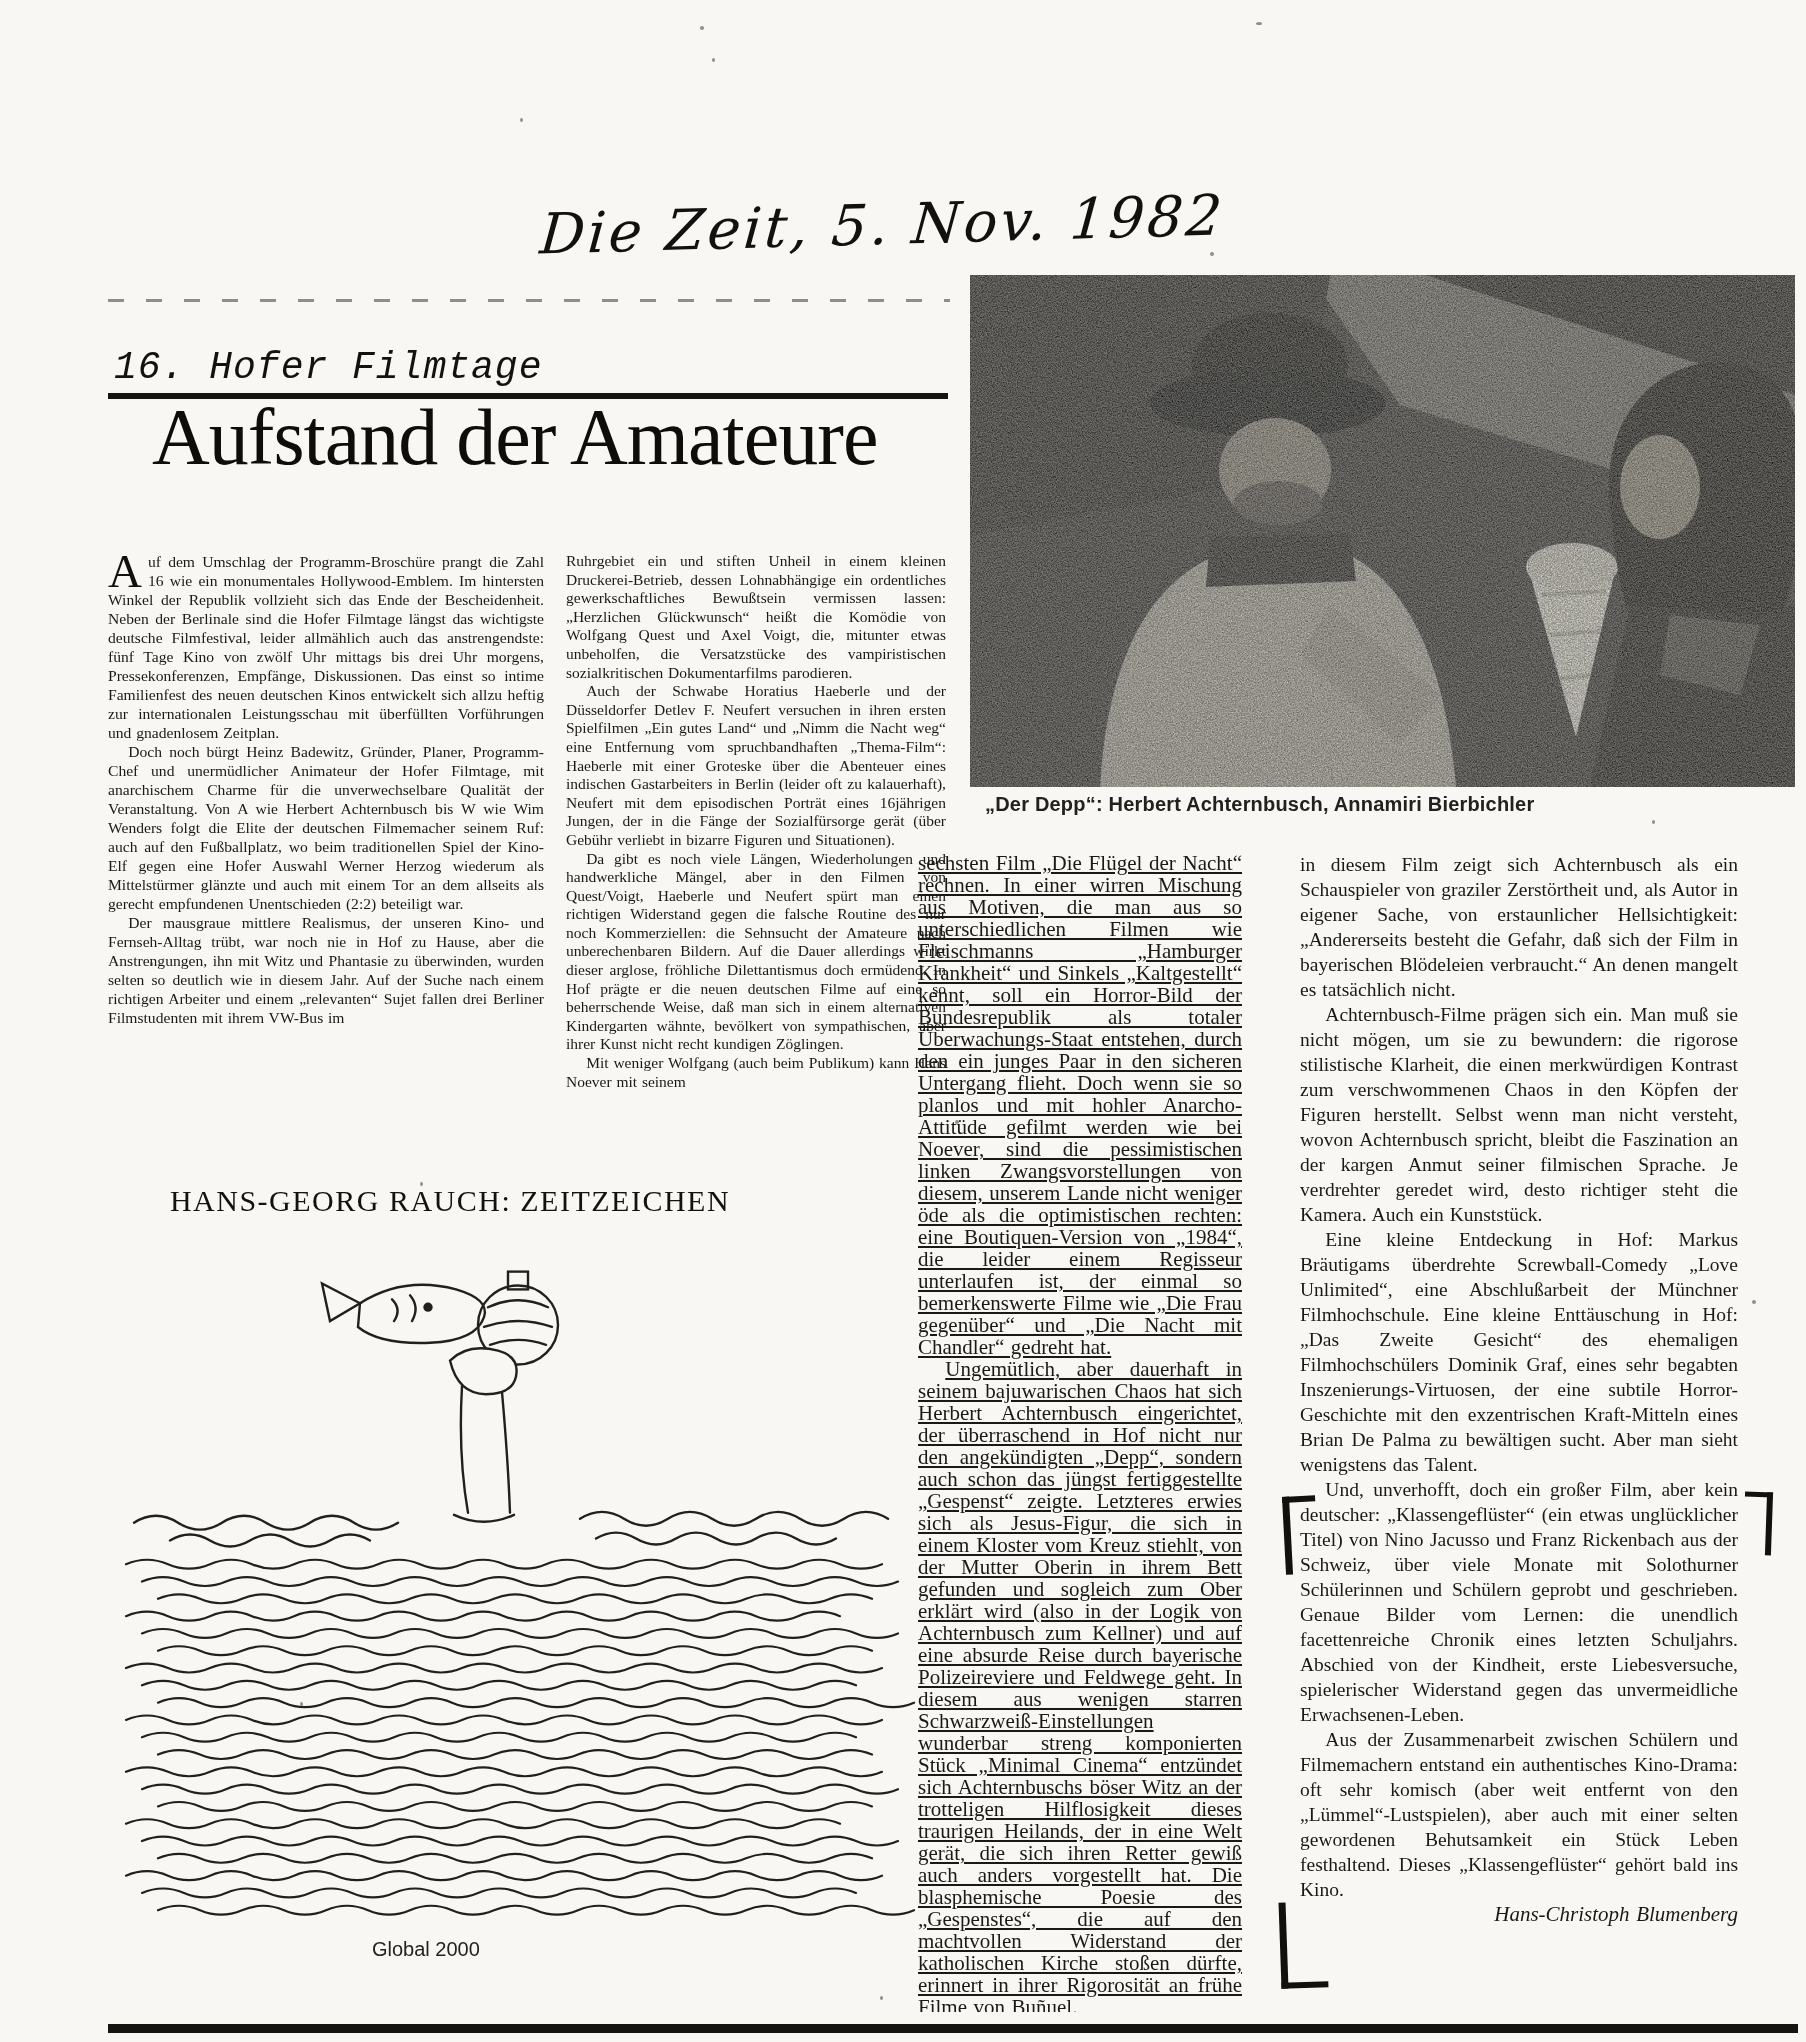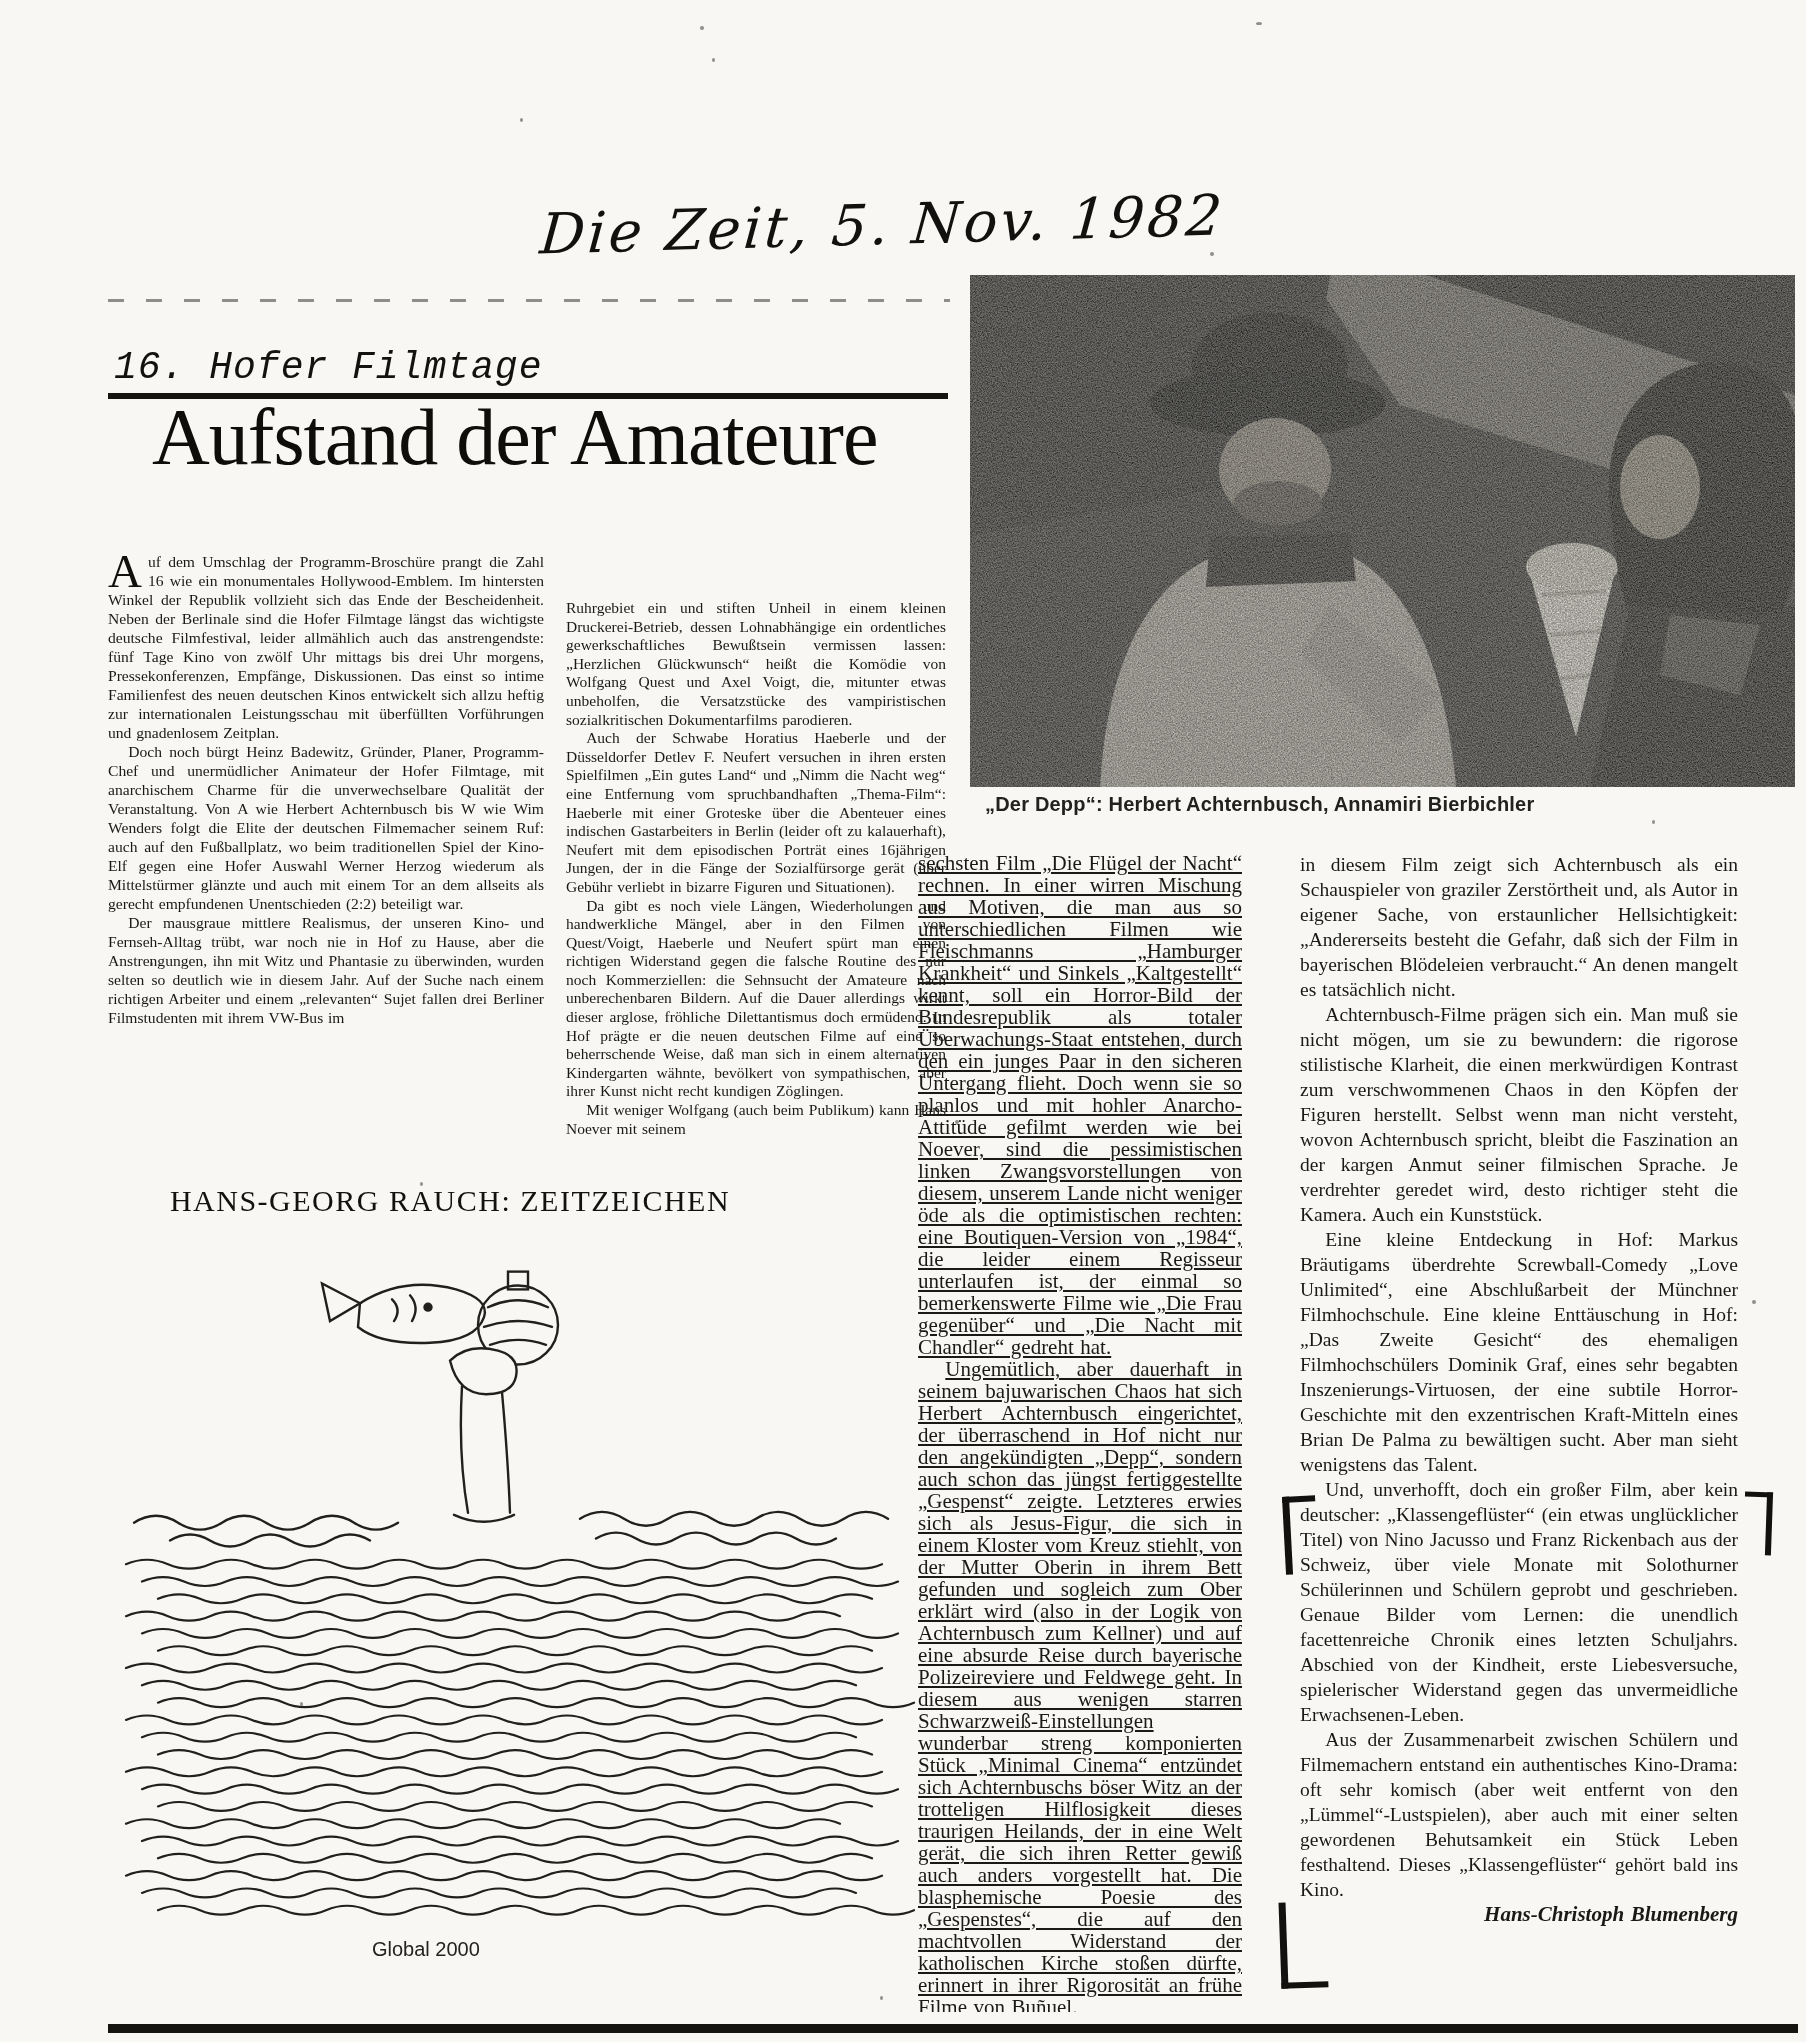--- a/index.html
+++ b/index.html
@@ -33,27 +33,27 @@
   .headline {
     left:152px; top:392px; font-size:80px; letter-spacing:-1px;
     color:#0f0d0a; white-space:nowrap;
   }
 
   
   .col { overflow:hidden; text-align:justify; }
   .col p { margin:0; text-indent:1.3em; hyphens:auto; -webkit-hyphens:auto; word-spacing:.06em; }
   .col p.cont { text-indent:0; }
   .col-1 { left:108px;  top:552px; width:436px; height:600px; font-size:15.6px; line-height:19px; }
-  .col-2 { left:566px;  top:552px; width:380px; height:600px; font-size:15.5px; line-height:18.6px;margin-top:47px; }
+  .col-2 { left:566px;  top:552px; width:380px; height:600px; font-size:15.5px; line-height:18.6px; }
   .col-3 { left:918px;  top:852px; width:324px; height:1160px; font-size:21px; line-height:22px;text-decoration:underline; }
   .col-4 { left:1300px; top:852px; width:438px; height:1168px; font-size:19.5px; line-height:25px; }
   .dropcap::first-letter {
     float:left; font-size:47px; line-height:37px; padding:1px 6px 0 0; color:#12100c;
   }
-  .byline { text-align:right; font-weight:700; font-style:italic; font-size:21px;
+  .byline { text-align:right; font-weight:400; font-style:italic; font-size:21px;
             text-indent:0; margin-top:6px; }
 
   
   .photo { left:970px; top:275px; width:825px; height:512px; }
   .photo svg { display:block; width:100%; height:100%; }
   .caption {
     left:985px; top:793px; width:780px;
     font-family:"Liberation Sans", sans-serif; font-weight:700; font-size:20px;
     color:#23211e; letter-spacing:.2px; white-space:nowrap;
   }

